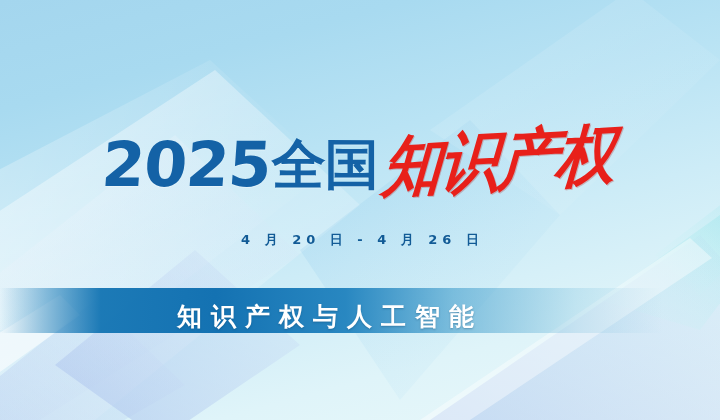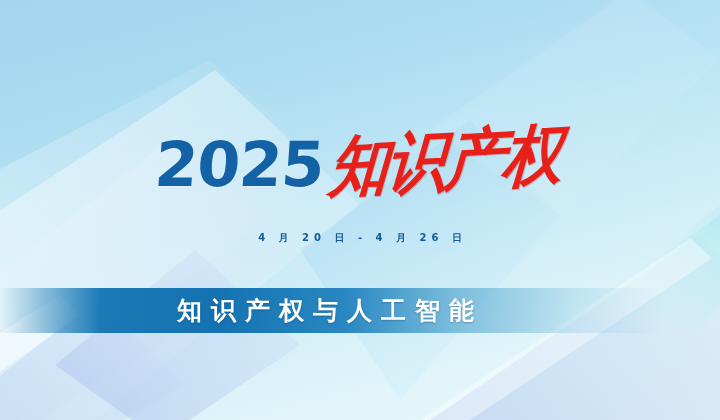--- a/index.html
+++ b/index.html
@@ -84,21 +84,21 @@
 
   
   #date-line {
     position: absolute;
     left: 0;
     right: 0;
     top: 231px;
     text-align: center;
     font-family: "DejaVu Sans", sans-serif;
     font-weight: 700;
-    font-size: 10px;
+    font-size: 13px;
     letter-spacing: 5px;
     color: #125b96;
     text-indent: 5px;
   }
 
   
   #subtitle-bar {
     position: absolute;
     left: 0;
     top: 288px;
@@ -107,21 +107,21 @@
     background: linear-gradient(90deg,
         rgba(30,126,184,0.00)   0%,
         rgba(30,126,184,0.45)   6%,
         rgba(22,118,180,0.97)  14%,
         rgba(20,114,178,1.00)  30%,
         rgba(32,130,190,0.95)  48%,
         rgba(70,160,205,0.62)  63%,
         rgba(120,190,220,0.28) 80%,
         rgba(170,215,235,0.00) 92%);
     display: flex;
-    align-items: center;
+    align-items: flex-end;
   }
 
   #subtitle-text {
     font-family: "DejaVu Sans", sans-serif;
     font-weight: 700;
     font-size: 25px;
     color: #ffffff;
     letter-spacing: 9px;
     text-indent: 9px;
     margin-left: 168px;
@@ -181,20 +181,21 @@
       <polygon points="430,130 630,-10 720,60 560,215" fill="url(#gA)" opacity="0.30"></polygon>
 
       <polygon points="-20,345 60,295 80,315 0,372" fill="#ffffff" opacity="0.55"></polygon>
 
       <polygon points="420,420 690,238 712,258 455,430" fill="#ffffff" opacity="0.40"></polygon>
     </svg>
   </div>
 
   <div id="headline">
     <span class="hl-year">2025</span>
+    <span class="hl-cn">全国</span>
     <span class="hl-red">知识产权</span>
   </div>
 
   <div id="date-line">4 月 20 日 - 4 月 26 日</div>
 
   <div id="subtitle-bar">
     <span id="subtitle-text">知识产权与人工智能</span>
   </div>
 
 </div>

